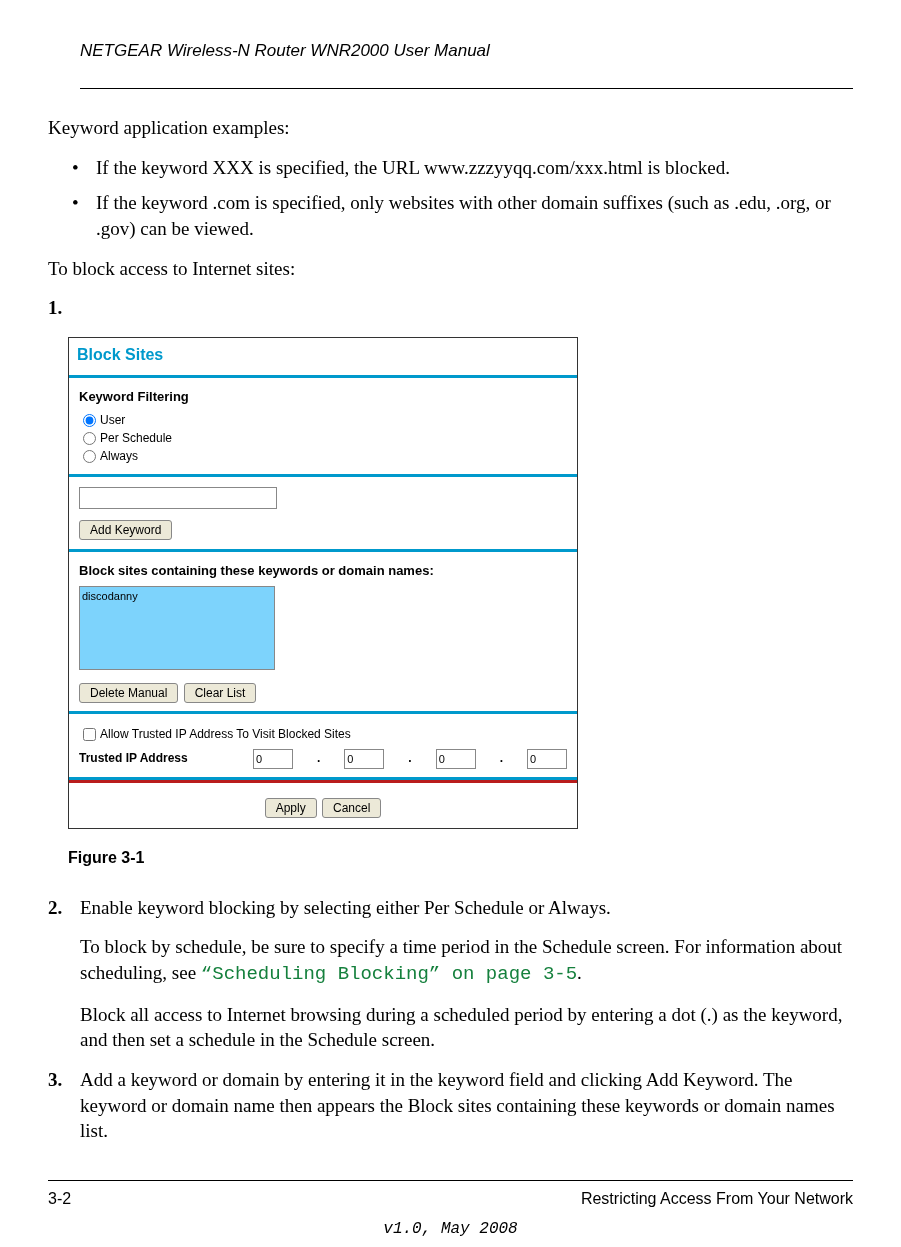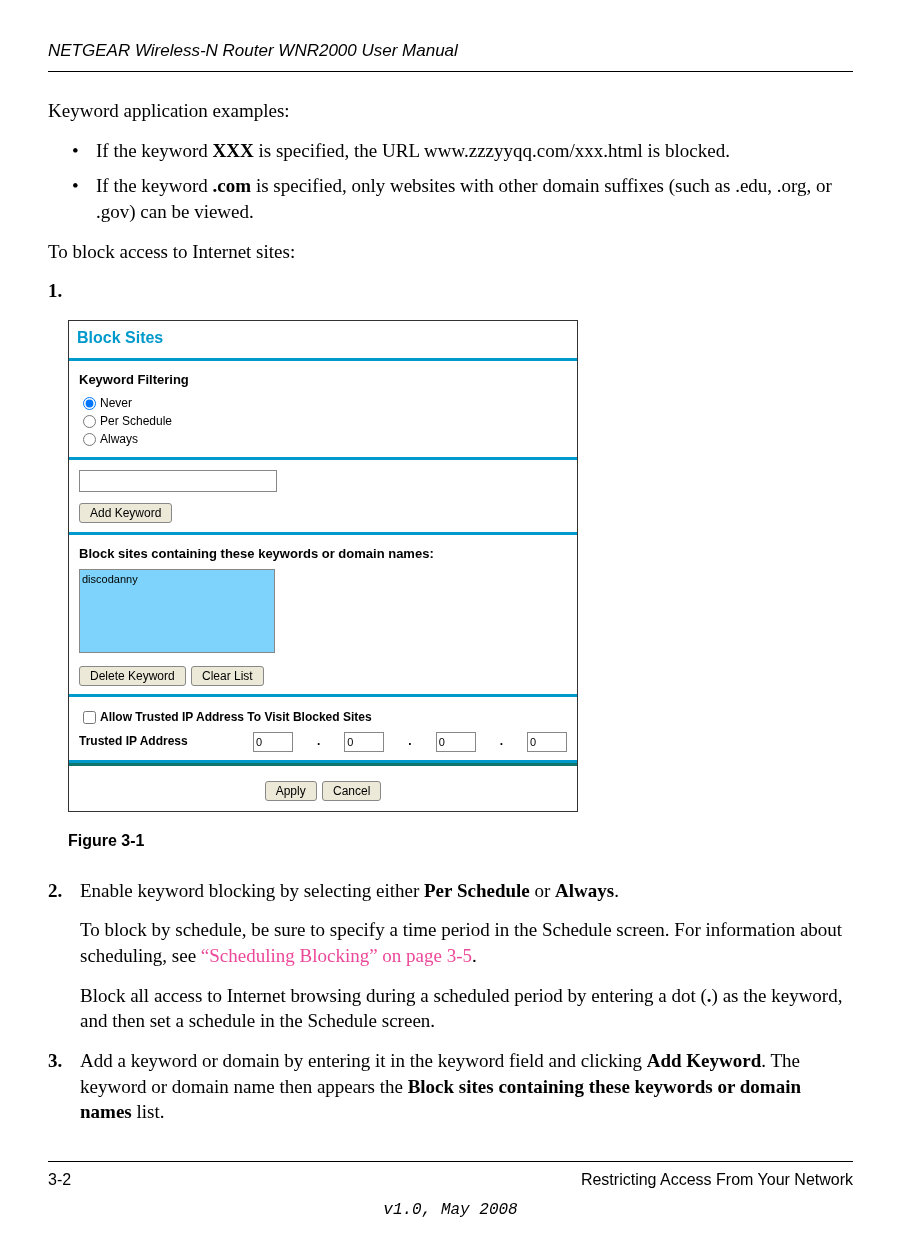--- a/index.html
+++ b/index.html
@@ -10,22 +10,23 @@
     width: 901px;
     box-sizing: border-box;
     color: #000;
     line-height: 1.35;
   }
   .header {
     font-family: Arial, Helvetica, sans-serif;
     font-style: italic;
     font-size: 17px;
     border-bottom: 1px solid #000;
-    padding-bottom: 8px;
+    padding-bottom: 25px;
     margin-bottom: 26px;
+    margin-left: 32px;
   }
   .para {
     margin: 14px 0;
   }
   .bullet-row {
     display: flex;
     margin: 10px 0 10px 24px;
   }
   .bullet-mark {
     width: 24px;
@@ -36,22 +37,22 @@
     margin: 14px 0;
   }
   .num-mark {
     width: 32px;
     flex-shrink: 0;
     font-weight: bold;
   }
   .indent-para {
     margin: 14px 0 14px 32px;
   }
-  .bold { font-weight: bold; }
-  .link { color: #ec4899; }
+  .bold { font-weight: normal; }
+  .link { color: #15803d; font-family: Liberation Mono, monospace; }
   .figure-wrap {
     margin: 16px 0 10px 20px;
     border: 1px solid #333;
     width: 508px;
     background: #fff;
     font-family: Arial, Helvetica, sans-serif;
   }
   .bs-title {
     color: #0099cc;
     font-weight: bold;
@@ -117,21 +118,21 @@
     width: 34px;
     height: 18px;
     border: 1px solid #888;
     font-size: 11px;
     text-align: left;
     padding: 0 2px;
   }
   .bs-footer {
     text-align: center;
     padding: 10px;
-    border-top: 3px solid #0f766e;
+    border-top: 3px solid #b91c1c;
   }
   .fig-caption {
     font-family: Arial, Helvetica, sans-serif;
     font-weight: bold;
     font-size: 16px;
     margin: 18px 0 26px 20px;
   }
   .page-footer {
     margin-top: 36px;
     border-top: 1px solid #000;
@@ -177,21 +178,21 @@
   <div class="num-mark">1.</div>
 </div>
 
 <div class="figure-wrap">
   <div class="bs-title">Block Sites</div>
 
   <div class="bs-section">
     <div class="bs-label">Keyword Filtering</div>
     <div class="radio-line">
       <input type="radio" checked="" style="">
-      <span>Never</span>
+      <span>User</span>
     </div>
     <div class="radio-line">
       <input type="radio" style="">
       <span>Per Schedule</span>
     </div>
     <div class="radio-line">
       <input type="radio" style="">
       <span>Always</span>
     </div>
   </div>
@@ -199,21 +200,21 @@
   <div class="bs-section">
     <input class="bs-input-text" style="">
     <button class="bs-btn">Add Keyword</button>
   </div>
 
   <div class="bs-section">
     <div class="bs-label">Block sites containing these keywords or domain names:</div>
     <div class="bs-listbox">
       <div>discodanny</div>
     </div>
-    <button class="bs-btn">Delete Keyword</button>
+    <button class="bs-btn">Delete Manual</button>
     <button class="bs-btn">Clear List</button>
   </div>
 
   <div class="bs-section">
     <div class="check-line">
       <input type="checkbox" style="">
       <span class="bold">Allow Trusted IP Address To Visit Blocked Sites</span>
     </div>
     <div class="ip-row">
       <span>Trusted IP Address</span>

